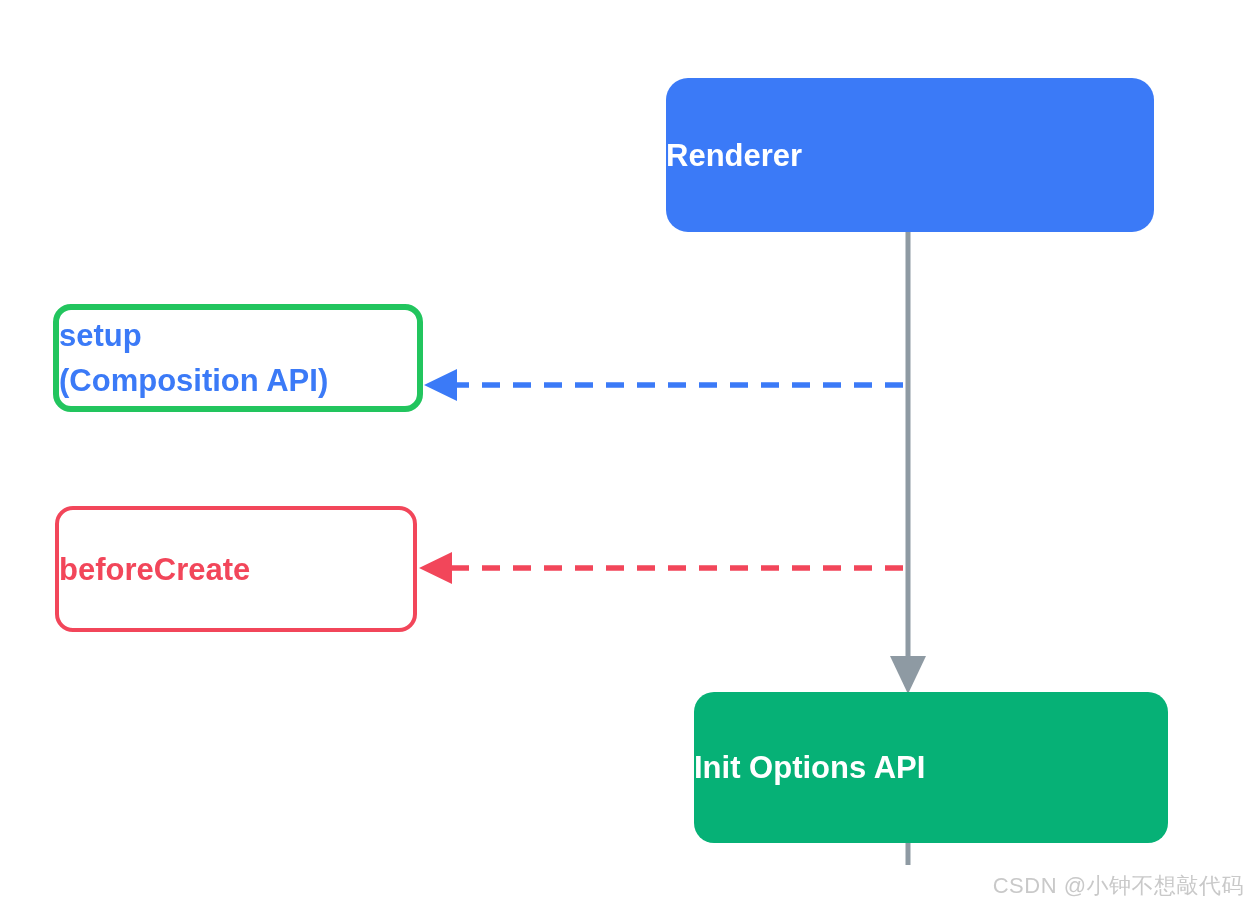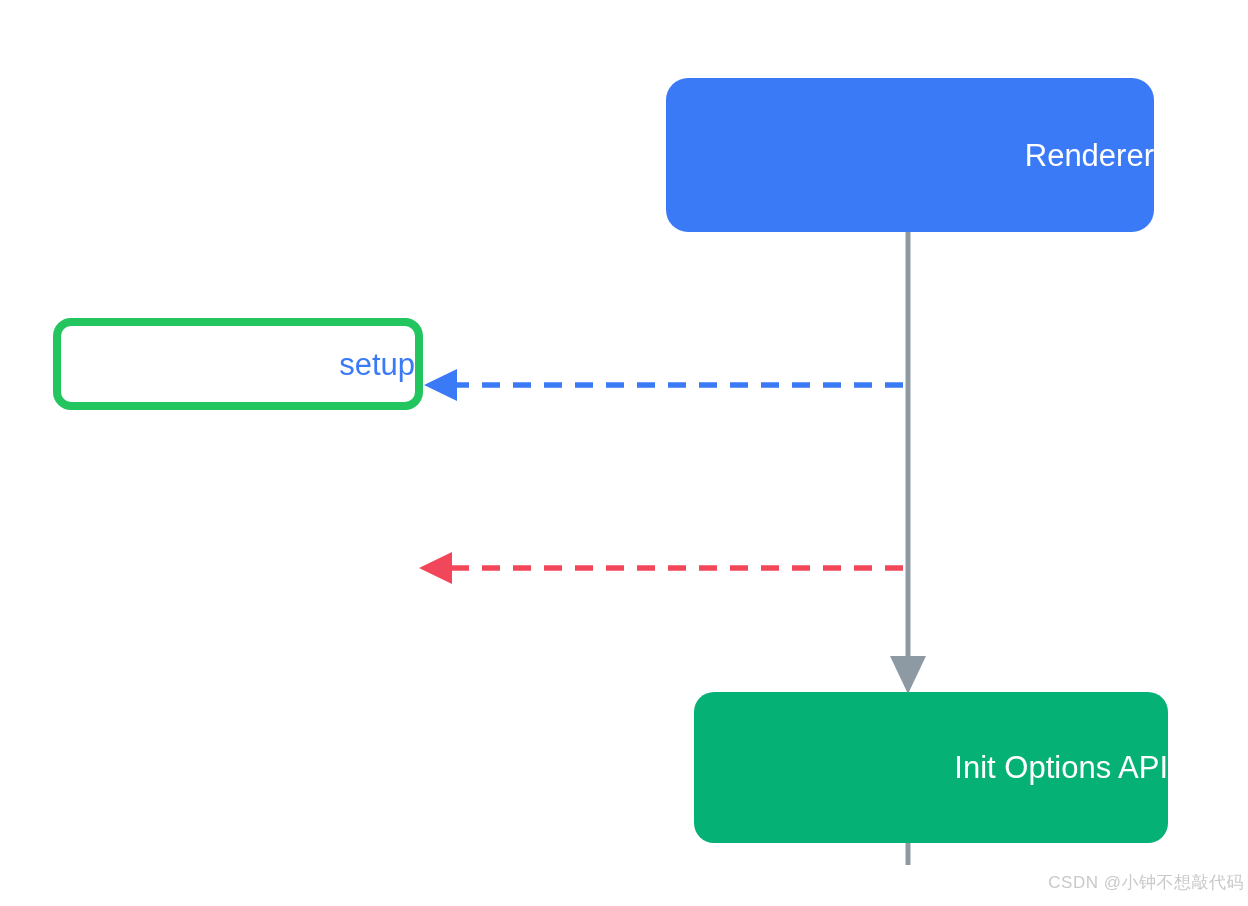--- a/index.html
+++ b/index.html
@@ -20,44 +20,44 @@
     left: 0;
     top: 0;
     width: 1248px;
     height: 906px;
   }
   .node {
     position: absolute;
     box-sizing: border-box;
     display: flex;
     flex-direction: column;
-    align-items: flex-end;
+    align-items: flex-start;
     justify-content: center;
     text-align: center;
     font-size: 31px;
     line-height: 45px;
-    font-weight: 400;
+    font-weight: 700;
   }
   .node span { display: block; white-space: nowrap; }
   .node-renderer {
     left: 666px;
     top: 78px;
     width: 488px;
     height: 154px;
     background: #3b7af7;
     color: #ffffff;
     border-radius: 22px;
   }
   .node-setup {
     left: 53px;
-    top: 318px;
+    top: 304px;
     width: 370px;
-    height: 92px;
+    height: 108px;
     background: #ffffff;
-    border: 8px solid #22c55e;
+    border: 6px solid #22c55e;
     color: #3b7af7;
     border-radius: 18px;
   }
   .node-beforecreate {
     left: 55px;
     top: 506px;
     width: 362px;
     height: 126px;
     background: #ffffff;
     border: 4px solid #f2465a;
@@ -70,21 +70,21 @@
     width: 474px;
     height: 151px;
     background: #06b176;
     color: #ffffff;
     border-radius: 20px;
   }
   .watermark {
     position: absolute;
     right: 4px;
     top: 871px;
-    font-size: 17px;
+    font-size: 22px;
     color: #c9c9c9;
     letter-spacing: 0.5px;
     text-shadow: 0 1px 0 #ffffff;
   }
 </style>
 </head>
 <body>
 
 <div class="canvas">
 
@@ -101,22 +101,26 @@
     <line x1="903" y1="568" x2="452" y2="568" stroke="#f2465a" stroke-width="5.5" stroke-dasharray="18 13"></line>
     <polygon points="452,552 452,584 419,568" fill="#f2465a"></polygon>
   </svg>
 
   <div class="node node-renderer">
     <span>Renderer</span>
   </div>
 
   <div class="node node-setup">
     <span>setup</span>
+    <span>(Composition API)</span>
   </div>
 
+  <div class="node node-beforecreate">
+    <span>beforeCreate</span>
+  </div>
 
   <div class="node node-init">
     <span>Init Options API</span>
   </div>
 
   <div class="watermark">CSDN @小钟不想敲代码</div>
 
 </div>
 
 </body></html>

